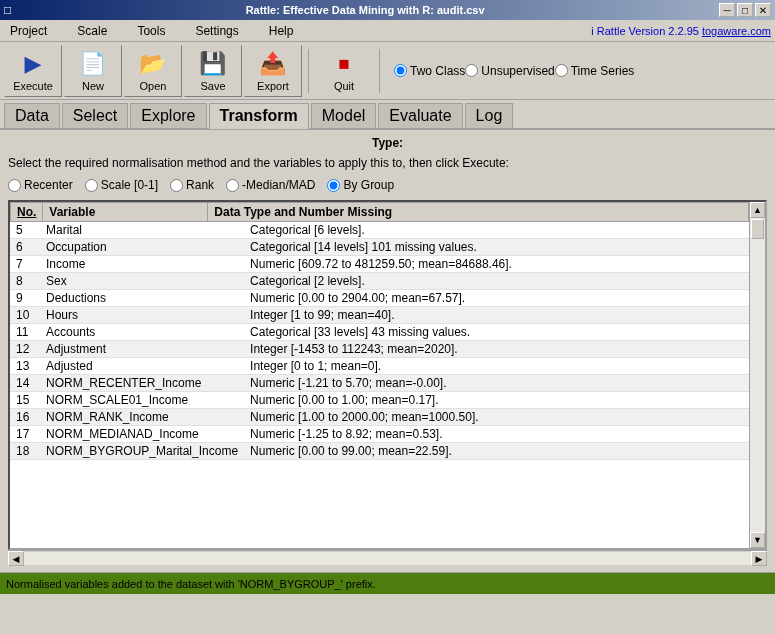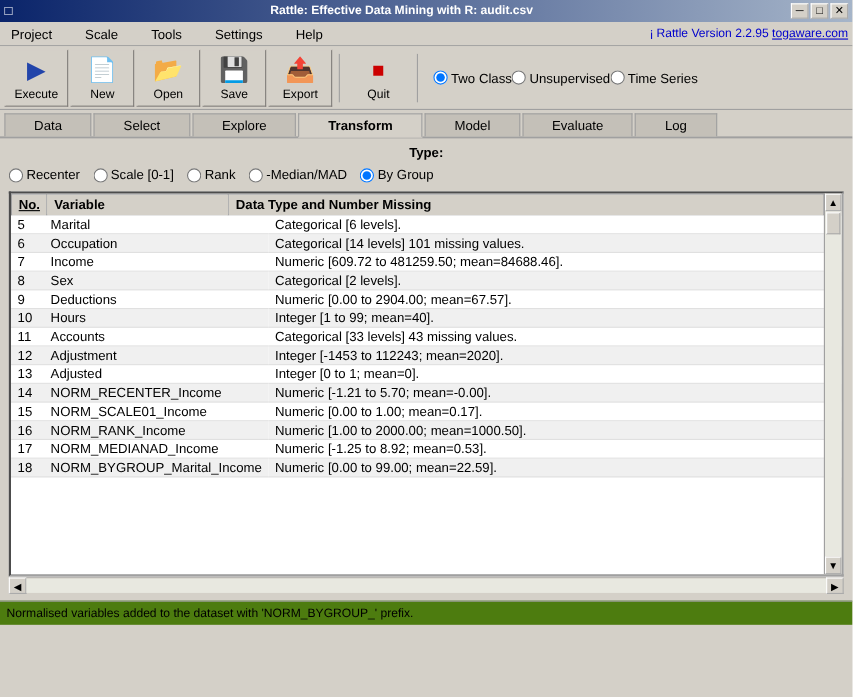--- a/index.html
+++ b/index.html
@@ -102,26 +102,26 @@
     .radio-row { display: flex; align-items: center; }
     .radio-label { display: flex; align-items: center; gap: 3px; font-size: 12px; cursor: pointer; }
     .radio-label input { margin: 0; }
     .tab-bar {
       background: #d4d0c8;
       display: flex;
       padding: 3px 4px 0;
       border-bottom: 2px solid #a0a0a0;
     }
     .tab {
-      padding: 3px 26px;
+      padding: 3px 10px;
       border: 1px solid #a0a0a0;
       border-bottom: none;
       background: #c4c0b8;
       cursor: pointer;
-      font-size: 12px;
+      font-size: 16px;
       margin-right: 2px;
     }
     .tab.active {
       background: #d4d0c8;
       border-bottom: 1px solid #d4d0c8;
       font-weight: bold;
       margin-bottom: -1px;
       position: relative;
       z-index: 1;
     }
@@ -346,20 +346,21 @@
   <div class="tab">Evaluate</div>
   <div class="tab">Log</div>
 </div>
 
 <div class="content-area">
 
   <div class="type-row">
     <span class="type-label">Type:</span>
   </div>
 
+  <div class="description-text">Select the required normalisation method and the variables to apply this to, then click Execute:</div>
 
   <div class="normalise-options">
     <label class="radio-label">
       <input type="radio" name="norm" style=""> 
         <span>Recenter</span>
     </label>
     <label class="radio-label">
       <input type="radio" name="norm" style=""> 
         <span>Scale [0-1]</span>
     </label>

